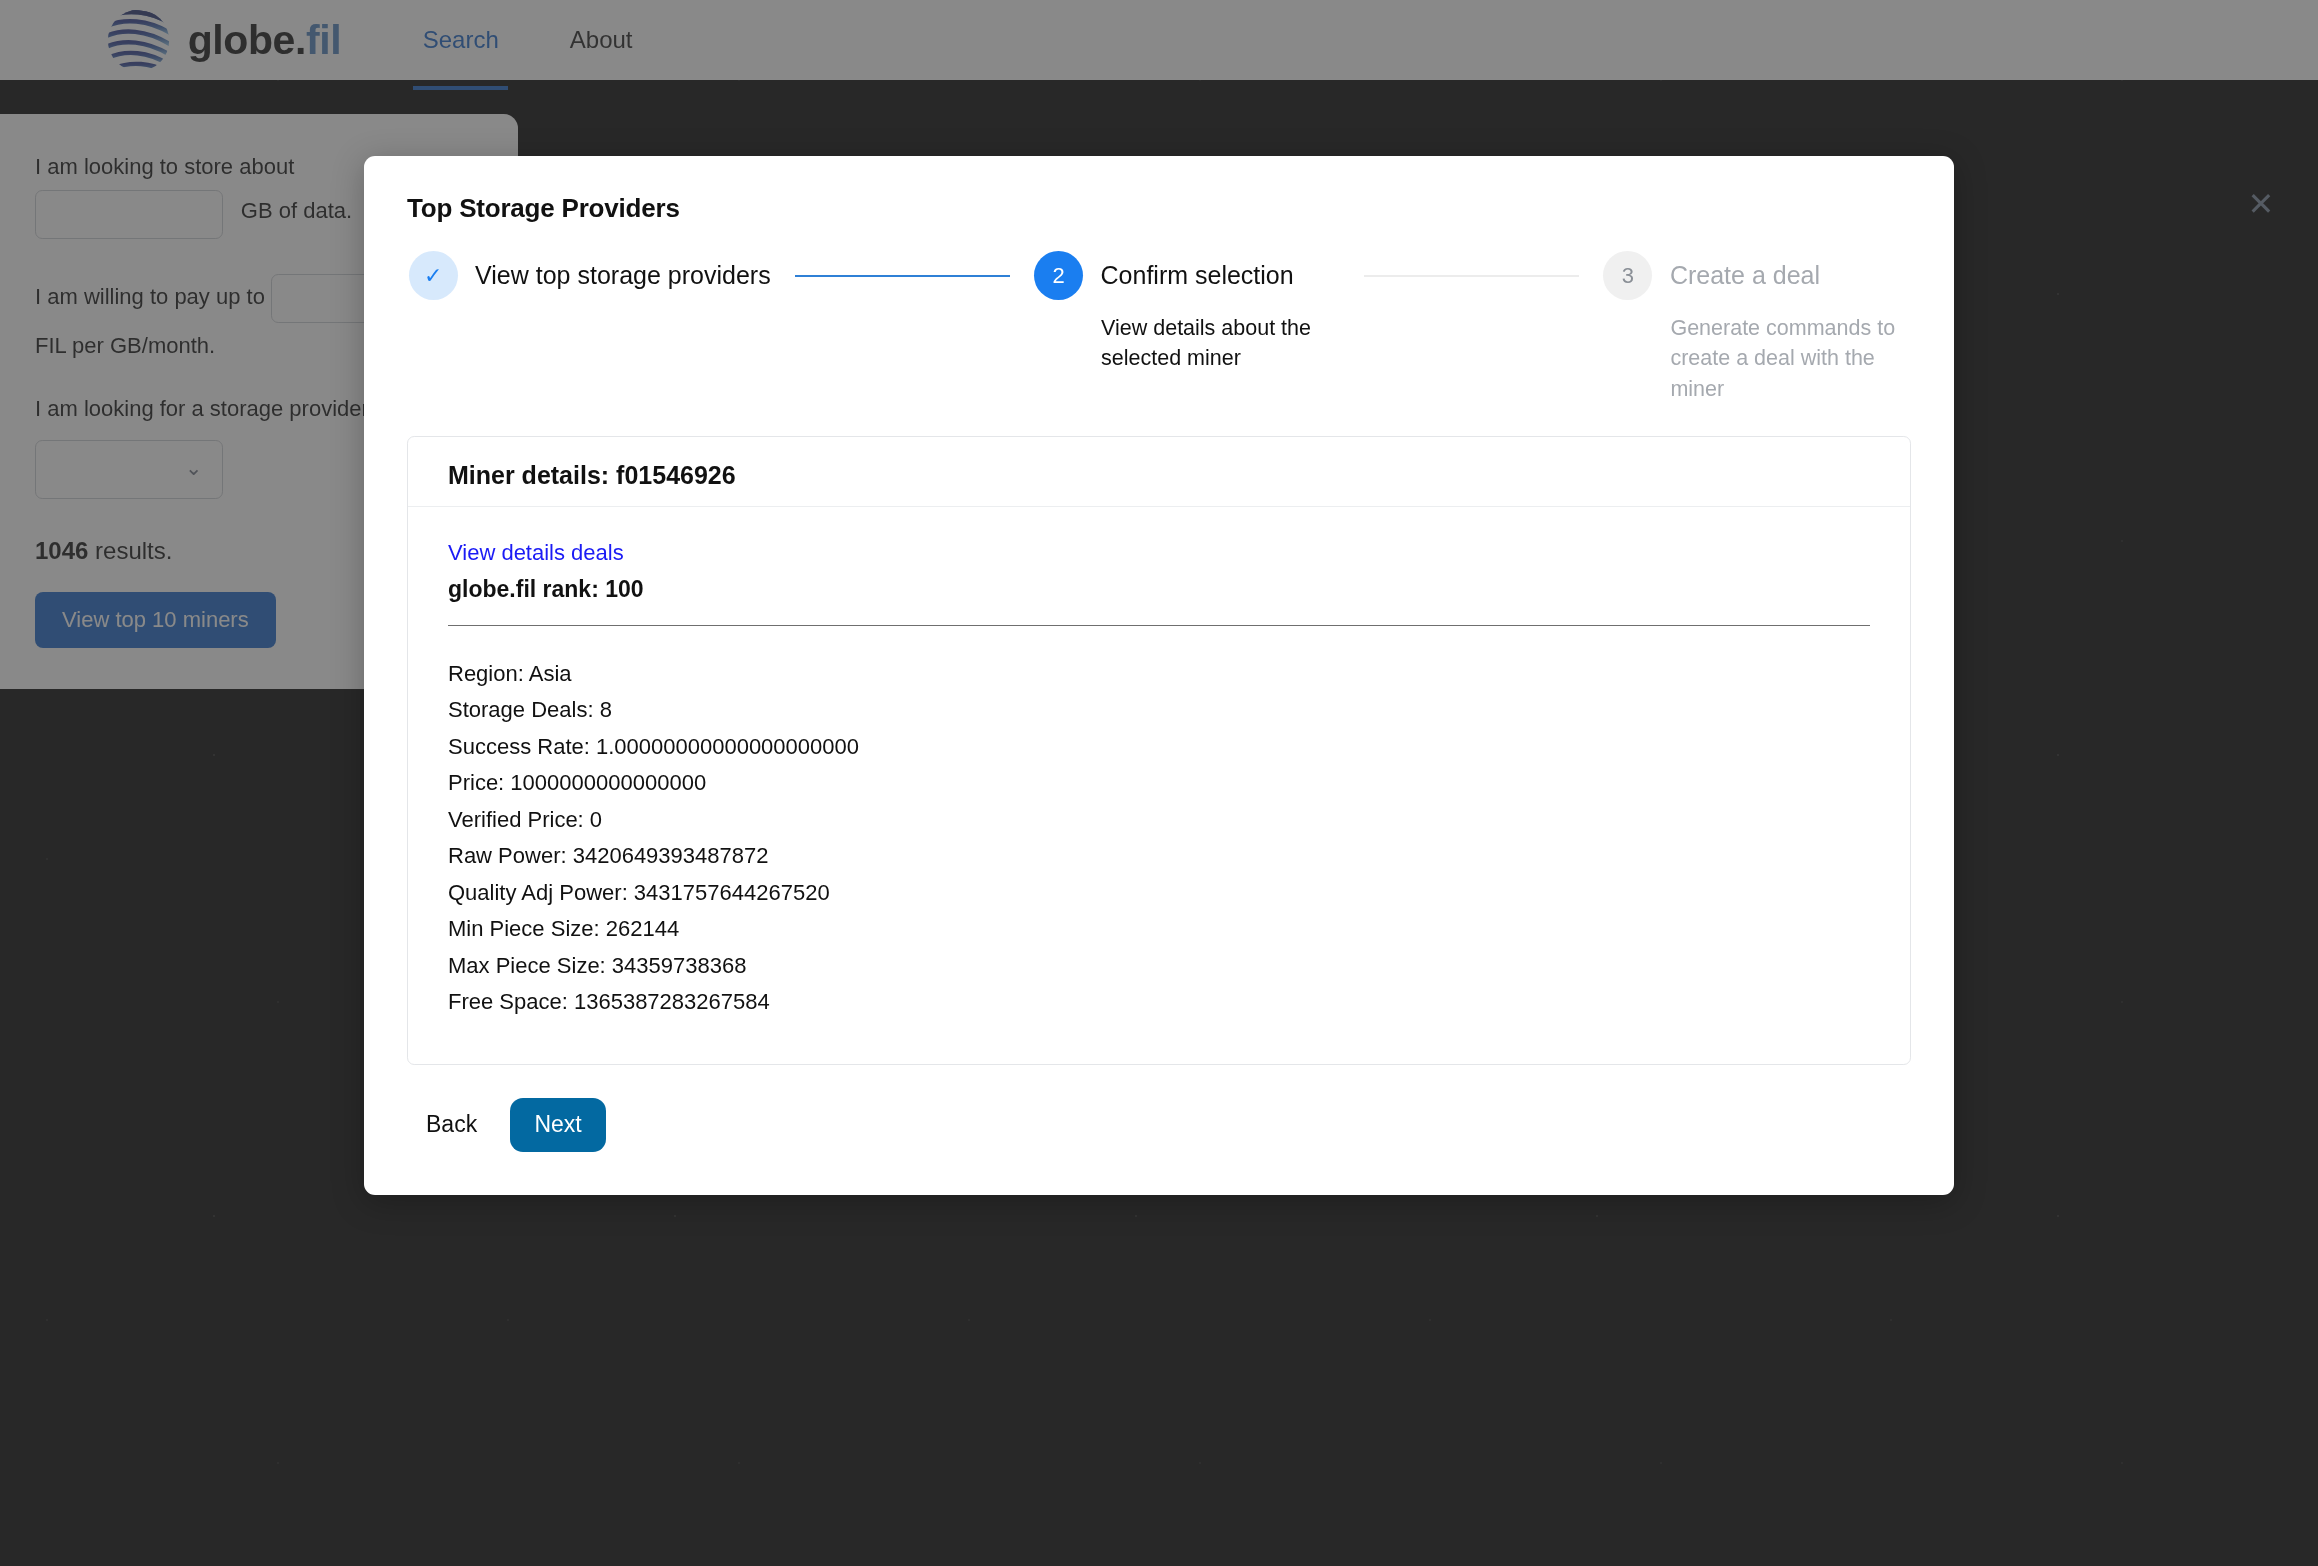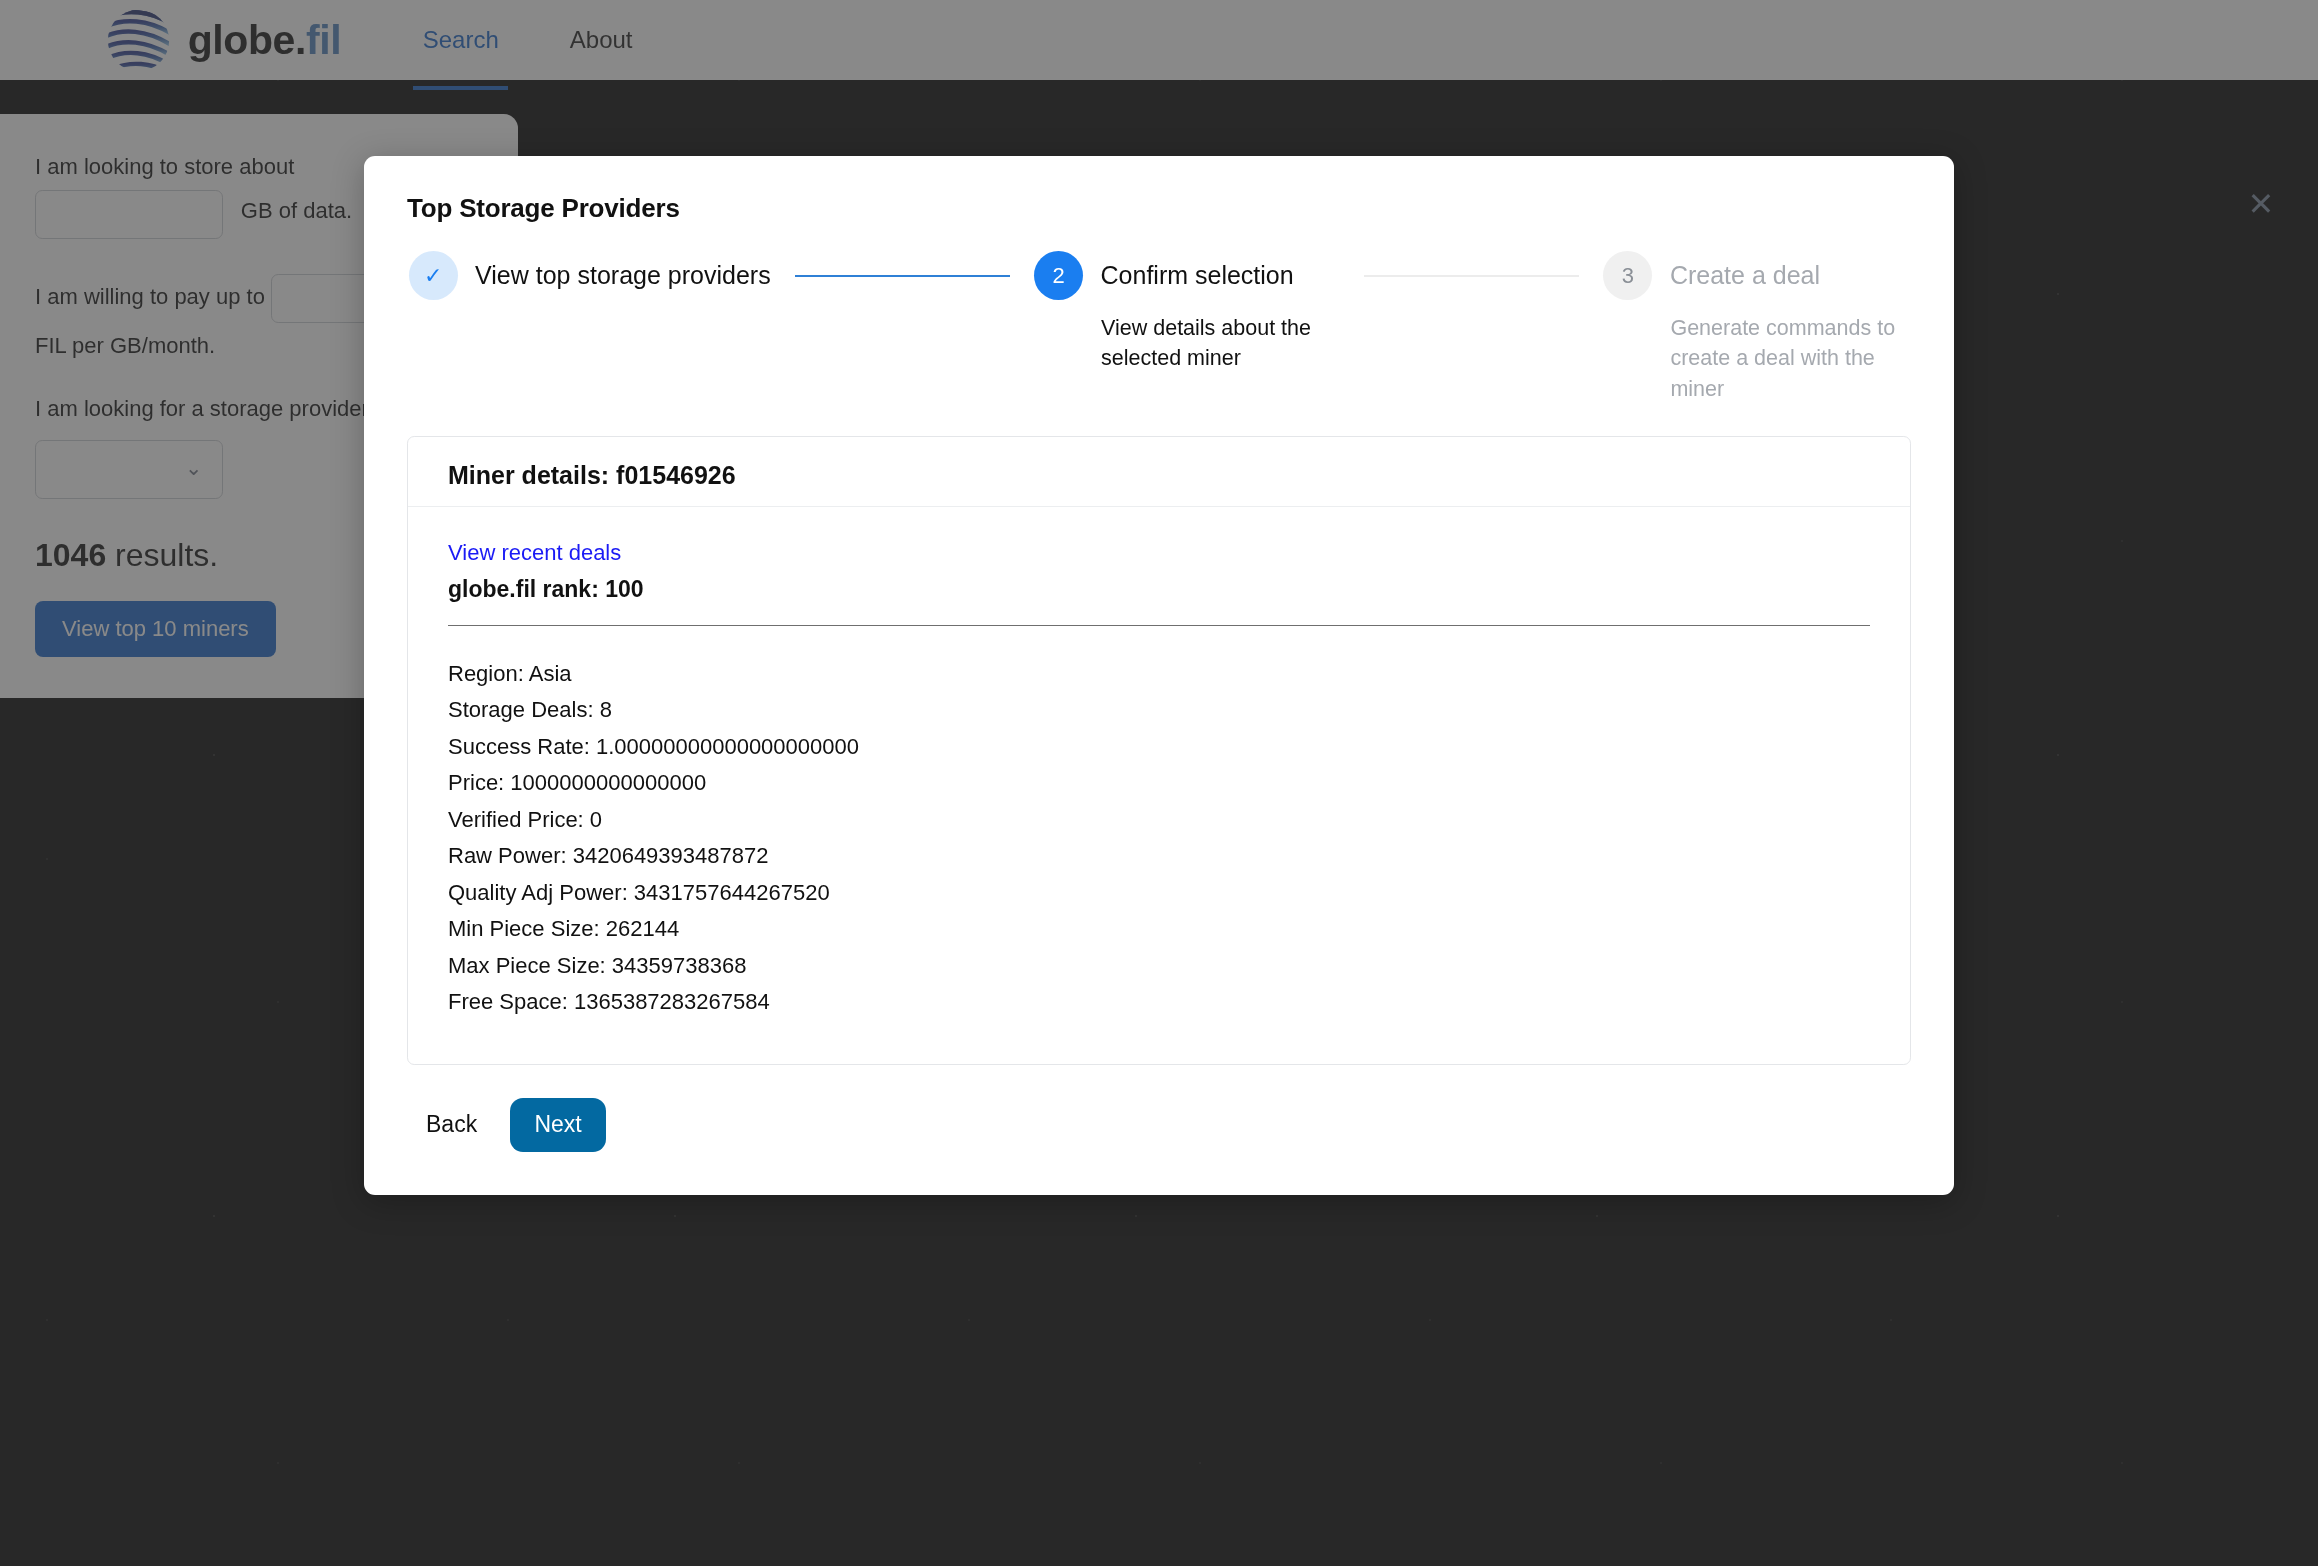--- a/index.html
+++ b/index.html
@@ -169,21 +169,21 @@
     right: 20.7px;
     top: 50%;
     transform: translateY(-58%);
     pointer-events: none;
     color: #6b7280;
     font-size: 20.7px;
     line-height: 1;
   }
 
   .results-line {
-    font-size: 32px;
+    font-size: 24px;
     color: #111111;
     margin: 38px 0 27px 0;
   }
   .results-line b { font-weight: 700; }
 
   .primary-cta {
     display: inline-block;
     background: #1763c7;
     color: #ffffff;
     border: none;
@@ -455,21 +455,21 @@
           <div class="step-label idle">Create a deal</div>
         </div>
         <div class="step-desc muted">Generate commands to create a deal with the miner</div>
       </div>
 
     </div>
 
     <div class="detail-card">
       <div class="detail-card-head">Miner details: f01546926</div>
       <div class="detail-card-body">
-        <a class="deals-link" href="#">View recent deals</a>
+        <a class="deals-link" href="#">View details deals</a>
         <div class="rank-row">globe.fil rank: 100</div>
         <div class="detail-list">
           <div class="detail-row">Region: Asia</div>
           <div class="detail-row">Storage Deals: 8</div>
           <div class="detail-row">Success Rate: 1.00000000000000000000</div>
           <div class="detail-row">Price: 1000000000000000</div>
           <div class="detail-row">Verified Price: 0</div>
           <div class="detail-row">Raw Power: 3420649393487872</div>
           <div class="detail-row">Quality Adj Power: 3431757644267520</div>
           <div class="detail-row">Min Piece Size: 262144</div>

